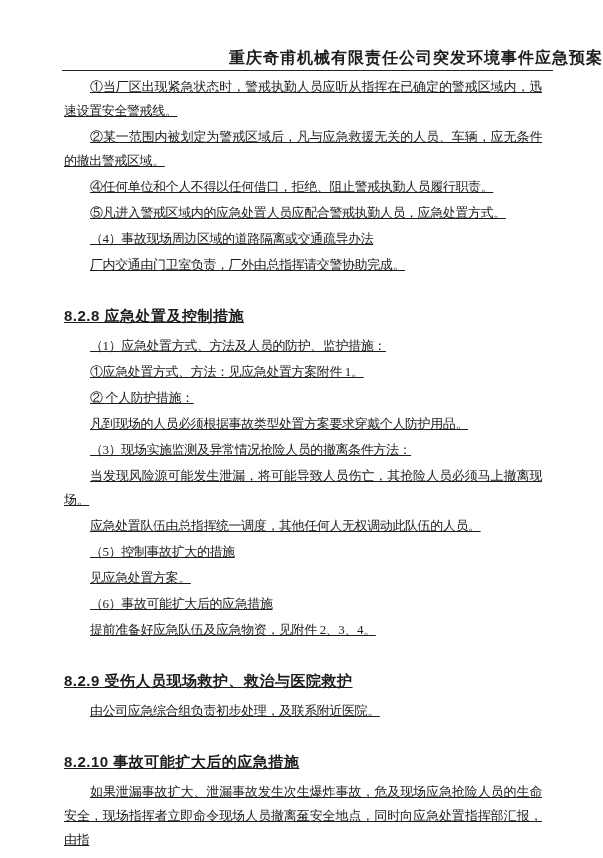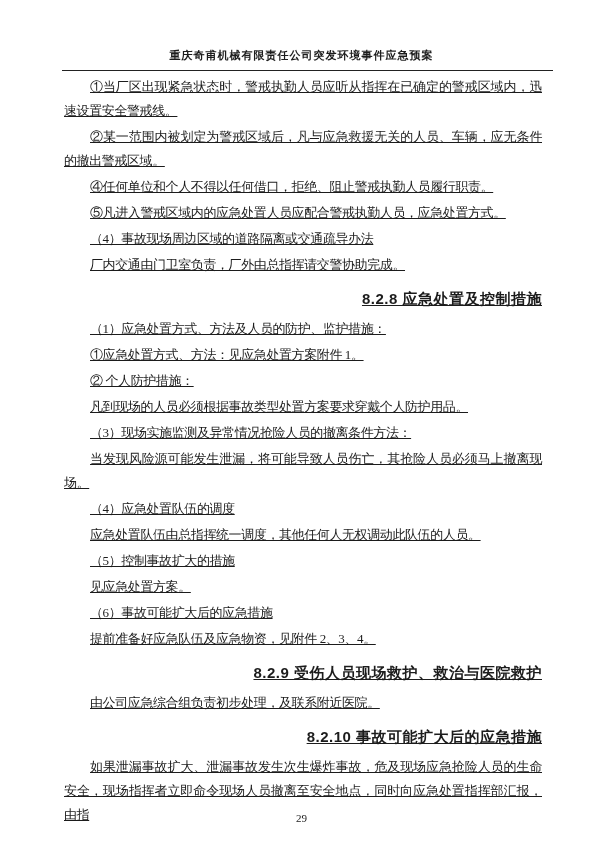--- a/index.html
+++ b/index.html
@@ -14,22 +14,22 @@
     background: #ffffff;
     overflow: hidden;
     font-family: "Liberation Serif", "DejaVu Serif", serif;
     color: #1c1c1c;
   }
   .header-title {
     position: absolute;
     top: 48px;
     left: 0;
     width: 100%;
-    text-align: center;
-    font-size: 11px;
+    text-align: right;
+    font-size: 16px;
     font-weight: bold;
     letter-spacing: 1px;
     white-space: nowrap;
   }
   .header-rule {
     position: absolute;
     top: 70px;
     left: 62px;
     width: 491px;
     height: 0;
@@ -50,22 +50,22 @@
   }
   .para.body {
     text-indent: 2em;
     letter-spacing: -0.4px;
   }
   .para.heading {
     font-family: "Liberation Sans", "DejaVu Sans", sans-serif;
     font-weight: bold;
     font-size: 15px;
     line-height: 26px;
-    margin: 9px 0 5px 0;
-    text-align: right;
+    margin: 26px 0 5px 0;
+    text-align: left;
     text-indent: 0;
     letter-spacing: 0.5px;
   }
   .footer-page-number {
     position: absolute;
     bottom: 34px;
     left: 0;
     width: 100%;
     text-align: center;
     font-size: 11px;
@@ -85,21 +85,20 @@
       <p class="para body">⑤凡进入警戒区域内的应急处置人员应配合警戒执勤人员，应急处置方式。</p>
       <p class="para body">（4）事故现场周边区域的道路隔离或交通疏导办法</p>
       <p class="para body">厂内交通由门卫室负责，厂外由总指挥请交警协助完成。</p>
       <p class="para heading">8.2.8 应急处置及控制措施</p>
       <p class="para body">（1）应急处置方式、方法及人员的防护、监护措施：</p>
       <p class="para body">①应急处置方式、方法：见应急处置方案附件 1。</p>
       <p class="para body">② 个人防护措施：</p>
       <p class="para body">凡到现场的人员必须根据事故类型处置方案要求穿戴个人防护用品。</p>
       <p class="para body">（3）现场实施监测及异常情况抢险人员的撤离条件方法：</p>
       <p class="para body">当发现风险源可能发生泄漏，将可能导致人员伤亡，其抢险人员必须马上撤离现场。</p>
-      <p class="para body">（4）应急处置队伍的调度</p>
       <p class="para body">应急处置队伍由总指挥统一调度，其他任何人无权调动此队伍的人员。</p>
       <p class="para body">（5）控制事故扩大的措施</p>
       <p class="para body">见应急处置方案。</p>
       <p class="para body">（6）事故可能扩大后的应急措施</p>
       <p class="para body">提前准备好应急队伍及应急物资，见附件 2、3、4。</p>
       <p class="para heading">8.2.9 受伤人员现场救护、救治与医院救护</p>
       <p class="para body">由公司应急综合组负责初步处理，及联系附近医院。</p>
       <p class="para heading">8.2.10 事故可能扩大后的应急措施</p>
       <p class="para body">如果泄漏事故扩大、泄漏事故发生次生爆炸事故，危及现场应急抢险人员的生命安全，现场指挥者立即命令现场人员撤离至安全地点，同时向应急处置指挥部汇报，由指</p>
     </div>

